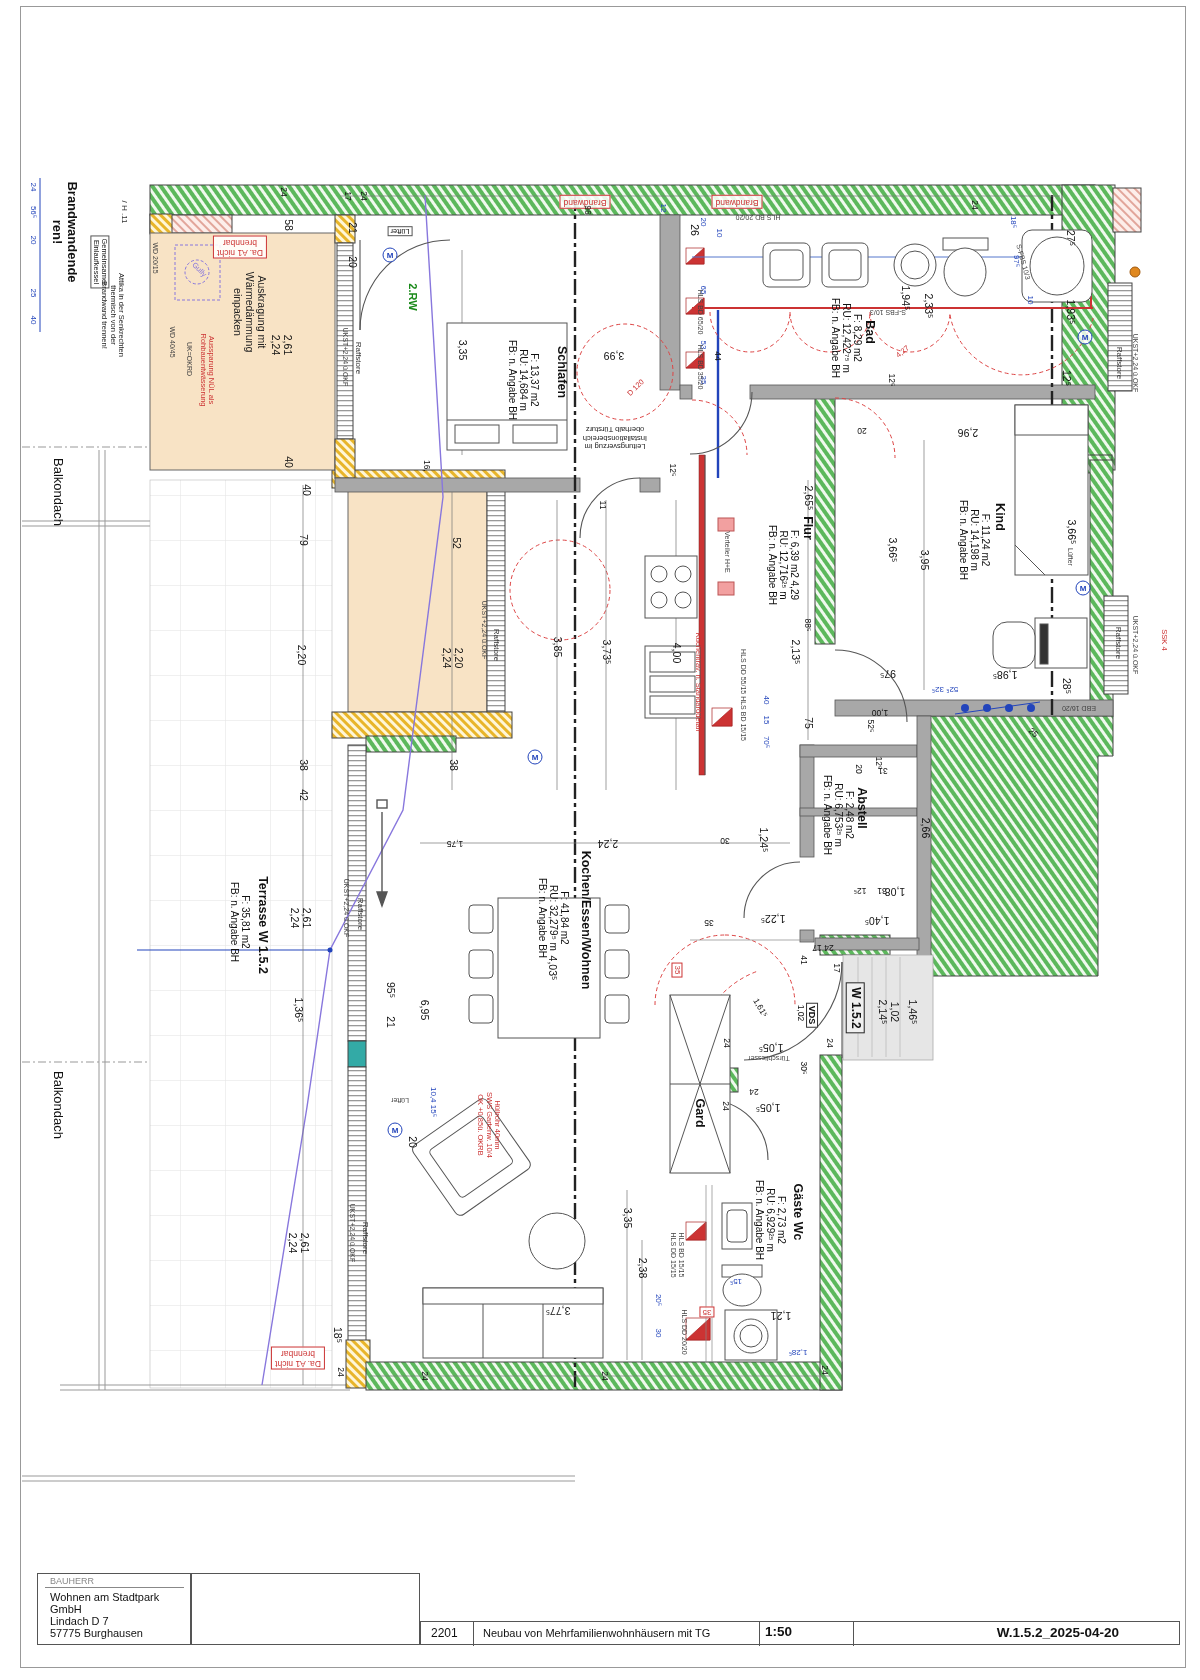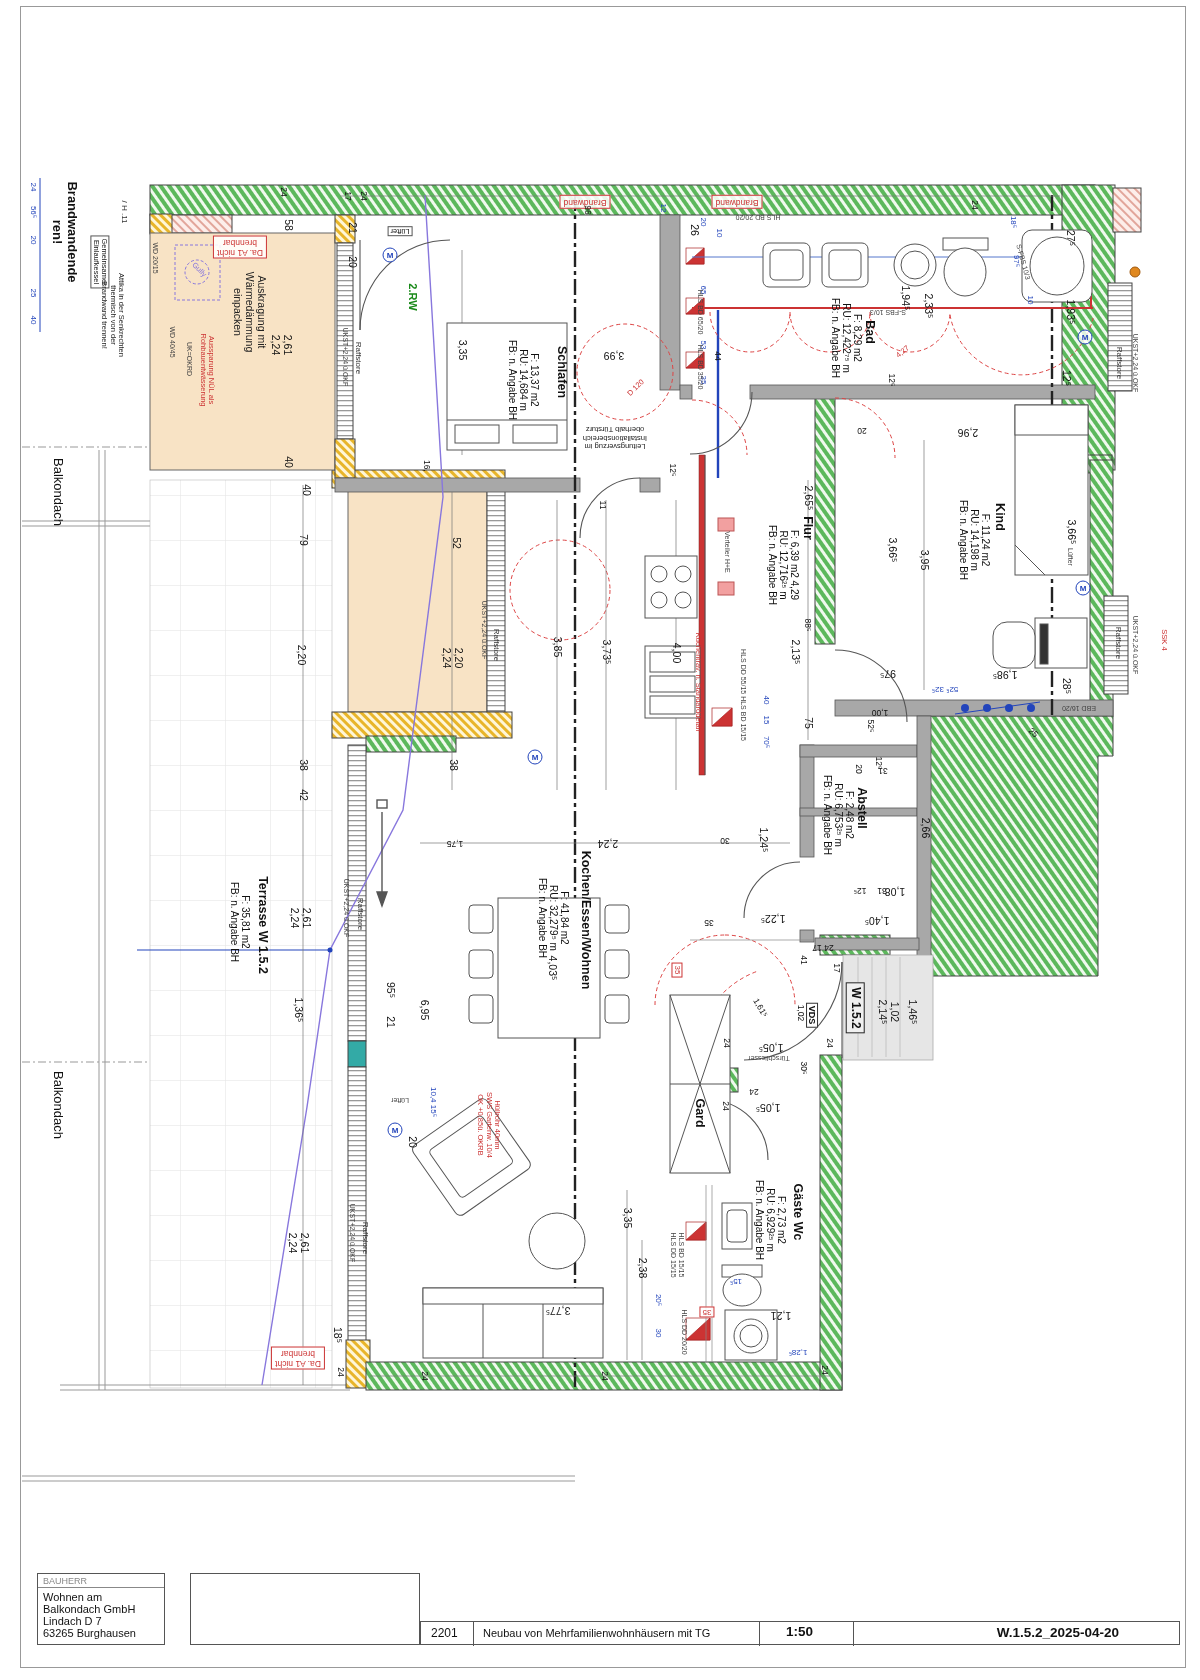--- a/index.html
+++ b/index.html
@@ -28,32 +28,32 @@
   .s-g{font-size:11px;font-weight:bold;color:var(--c-green2);}
   .s-big{font-size:13px;}
   .s-bigb{font-size:13px;font-weight:bold;}
   .s-w{font-size:12px;font-weight:bold;border:1.5px solid #222;padding:2px 4px;background:#f0f0f0;}
   .s-vds{font-size:9px;font-weight:bold;border:1px solid #333;padding:0 2px;background:#fff;}
   .s-mb{font-size:8px;font-weight:bold;color:var(--c-blue);border:1.2px solid var(--c-blue);
         border-radius:50%;width:13px;height:13px;line-height:13px;background:rgba(255,255,255,.8);}
   
   #tblock{position:absolute;left:37px;top:1565px;width:1143px;height:80px;font-size:11px;}
   #tblock .cell{position:absolute;border:1px solid #555;box-sizing:border-box;}
-  #tb-bauherr{left:0;top:8px;width:128px;height:72px;padding:2px 5px;}
+  #tb-bauherr{left:0;top:8px;width:155px;height:72px;padding:2px 12px;}
   #tb-bauherr .hdr{color:#888;font-size:9px;border-bottom:1px solid #888;margin:0 -5px 3px;padding:0 5px 1px;}
   #tb-empty{left:153px;top:8px;width:230px;height:72px;}
   #tb-title{left:383px;top:2px;width:760px;height:40px;display:flex;align-items:center;justify-content:center;
             font-size:17px;font-weight:bold;}
   #tb-hdrrow{left:383px;top:42px;width:760px;height:14px;font-size:7.5px;color:#777;}
   #tb-hdrrow .mst{position:absolute;left:340px;top:2px;}
   #tb-hdrrow .prj{position:absolute;right:6px;top:2px;}
   #tb-botrow{left:383px;top:56px;width:760px;height:24px;}
   #tb-botrow .num{position:absolute;left:10px;top:4px;font-size:12px;}
   #tb-botrow .name{position:absolute;left:62px;top:5px;font-size:11px;}
-  #tb-botrow .scale{position:absolute;left:365px;top:2px;font-size:13.5px;font-weight:bold;}
+  #tb-botrow .scale{position:absolute;left:344px;top:2px;font-size:13.5px;font-weight:bold;}
   #tb-botrow .plannr{position:absolute;right:60px;top:3px;font-size:13.5px;font-weight:bold;}
   .vline{position:absolute;background:#555;width:1px;}
 </style>
 </head>
 <body>
 
 <div id="sheet">
   <div id="frame"></div>
 
   <div id="plan">
@@ -532,23 +532,23 @@
         <div class="lbl s-mb" style="left: 535px; top: 757px; --r: 0deg;">M</div>
         <div class="lbl s-mb" style="left: 1083px; top: 588px; --r: 0deg;">M</div>
         <div class="lbl s-mb" style="left: 395px; top: 1130px; --r: 0deg;">M</div>
         <div class="lbl s-mb" style="left: 1085px; top: 337px; --r: 0deg;">M</div>
       </div>
   </div>
 
   <div id="tblock">
     <div class="cell" id="tb-bauherr">
       <div class="hdr">BAUHERR</div>
-      <div>Wohnen am Balkondach GmbH</div>
+      <div>Wohnen am Stadtpark GmbH</div>
       <div>Lindach D 7</div>
-      <div>63265 Burghausen</div>
+      <div>57775 Burghausen</div>
     </div>
     <div class="cell" id="tb-empty"></div>
     <div class="cell" id="tb-botrow">
       <span class="num">2201</span>
       <span class="name">Neubau von Mehrfamilienwohnhäusern mit TG</span>
       <span class="scale">1:50</span>
       <span class="plannr">W.1.5.2_2025-04-20</span>
       <span class="vline" style="left:52px;top:0;height:24px;"></span>
       <span class="vline" style="left:338px;top:0;height:24px;"></span>
       <span class="vline" style="left:432px;top:0;height:24px;"></span>

